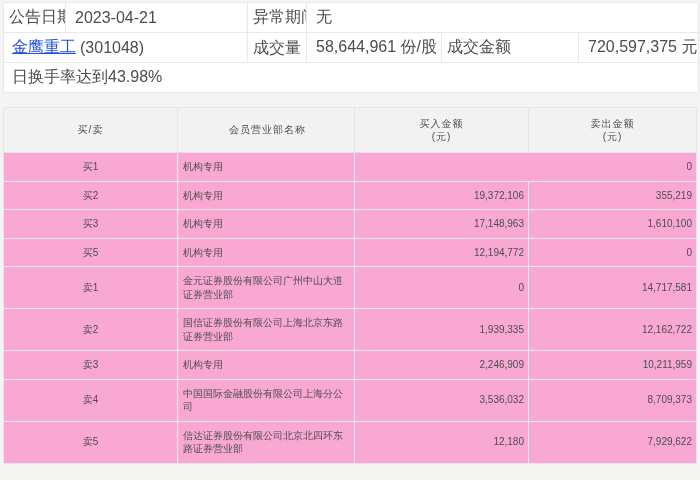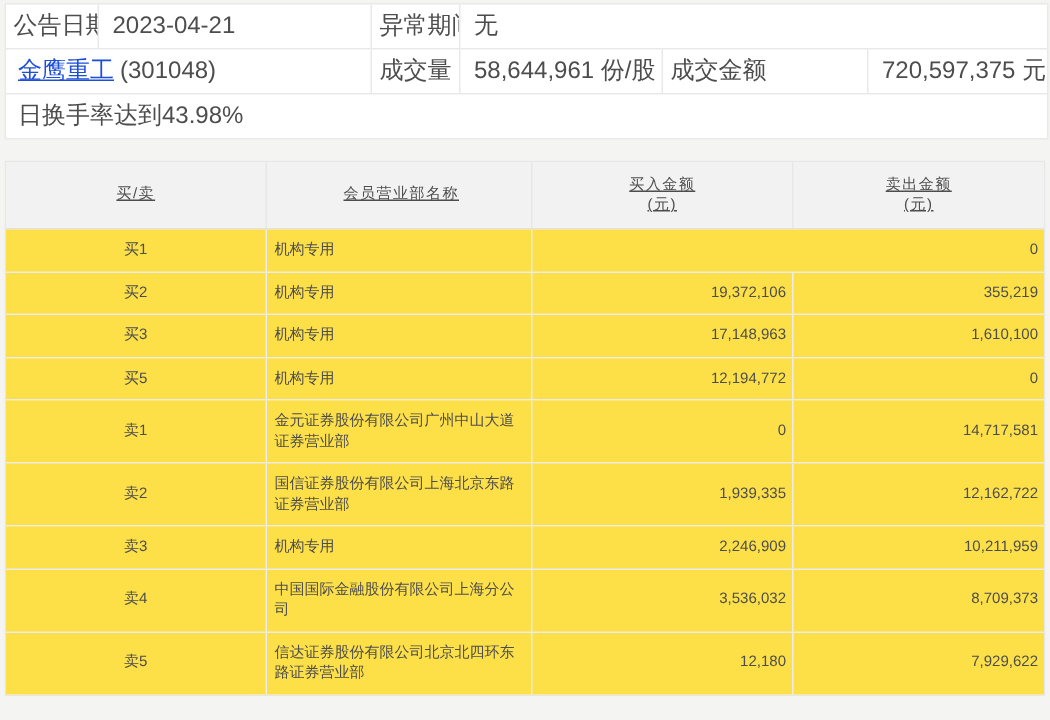--- a/index.html
+++ b/index.html
@@ -31,26 +31,26 @@
   .justify{display:block;line-height:28px;text-align:justify;text-align-last:justify;}
   .note-cell{padding-left:8px;border-right:none;}
   .stock-link{color:#1d4ed8;text-decoration:underline;cursor:pointer;}
   .stock-code{margin-left:4px;}
   
   .trade-table{
     position:absolute;left:3px;top:107px;width:694px;
     background:#ffffff;border:1px solid #e7e7e7;box-sizing:border-box;
     font-size:10px;line-height:1.35;
   }
-  .thead{display:flex;background:#f2f2f2;border-bottom:1px solid #e2e2e2;text-decoration:underline;}
+  .thead{display:flex;background:#f2f2f2;border-bottom:1px solid #e2e2e2;}
   .th{display:flex;flex-direction:column;justify-content:center;align-items:center;
       text-align:left;padding:8px 4px;box-sizing:border-box;color:#4d4d4d;
       border-right:1px solid #e7e7e7;min-height:44px;letter-spacing:1px;}
   .th:last-child{border-right:none;}
-  .trow{display:flex;border-bottom:1px solid #ececec;background:#fde047;}
+  .trow{display:flex;border-bottom:1px solid #ececec;background:#f9a8d4;}
   .trow:last-child{border-bottom:none;}
   .td{display:flex;align-items:center;padding:7px 4px;box-sizing:border-box;
       border-right:1px solid #ececec;color:#4d4d4d;}
   .td:last-child{border-right:none;}
   .c1{width:174px;flex:0 0 auto;justify-content:center;text-align:center;}
   .c2{width:177px;flex:0 0 auto;padding-left:5px;padding-right:2px;word-break:break-all;}
   .c3{width:174px;flex:0 0 auto;justify-content:flex-end;text-align:left;padding-right:4px;}
   .c4{flex:1 1 auto;justify-content:flex-end;text-align:right;padding-right:4px;}
 </style>
 </head>

